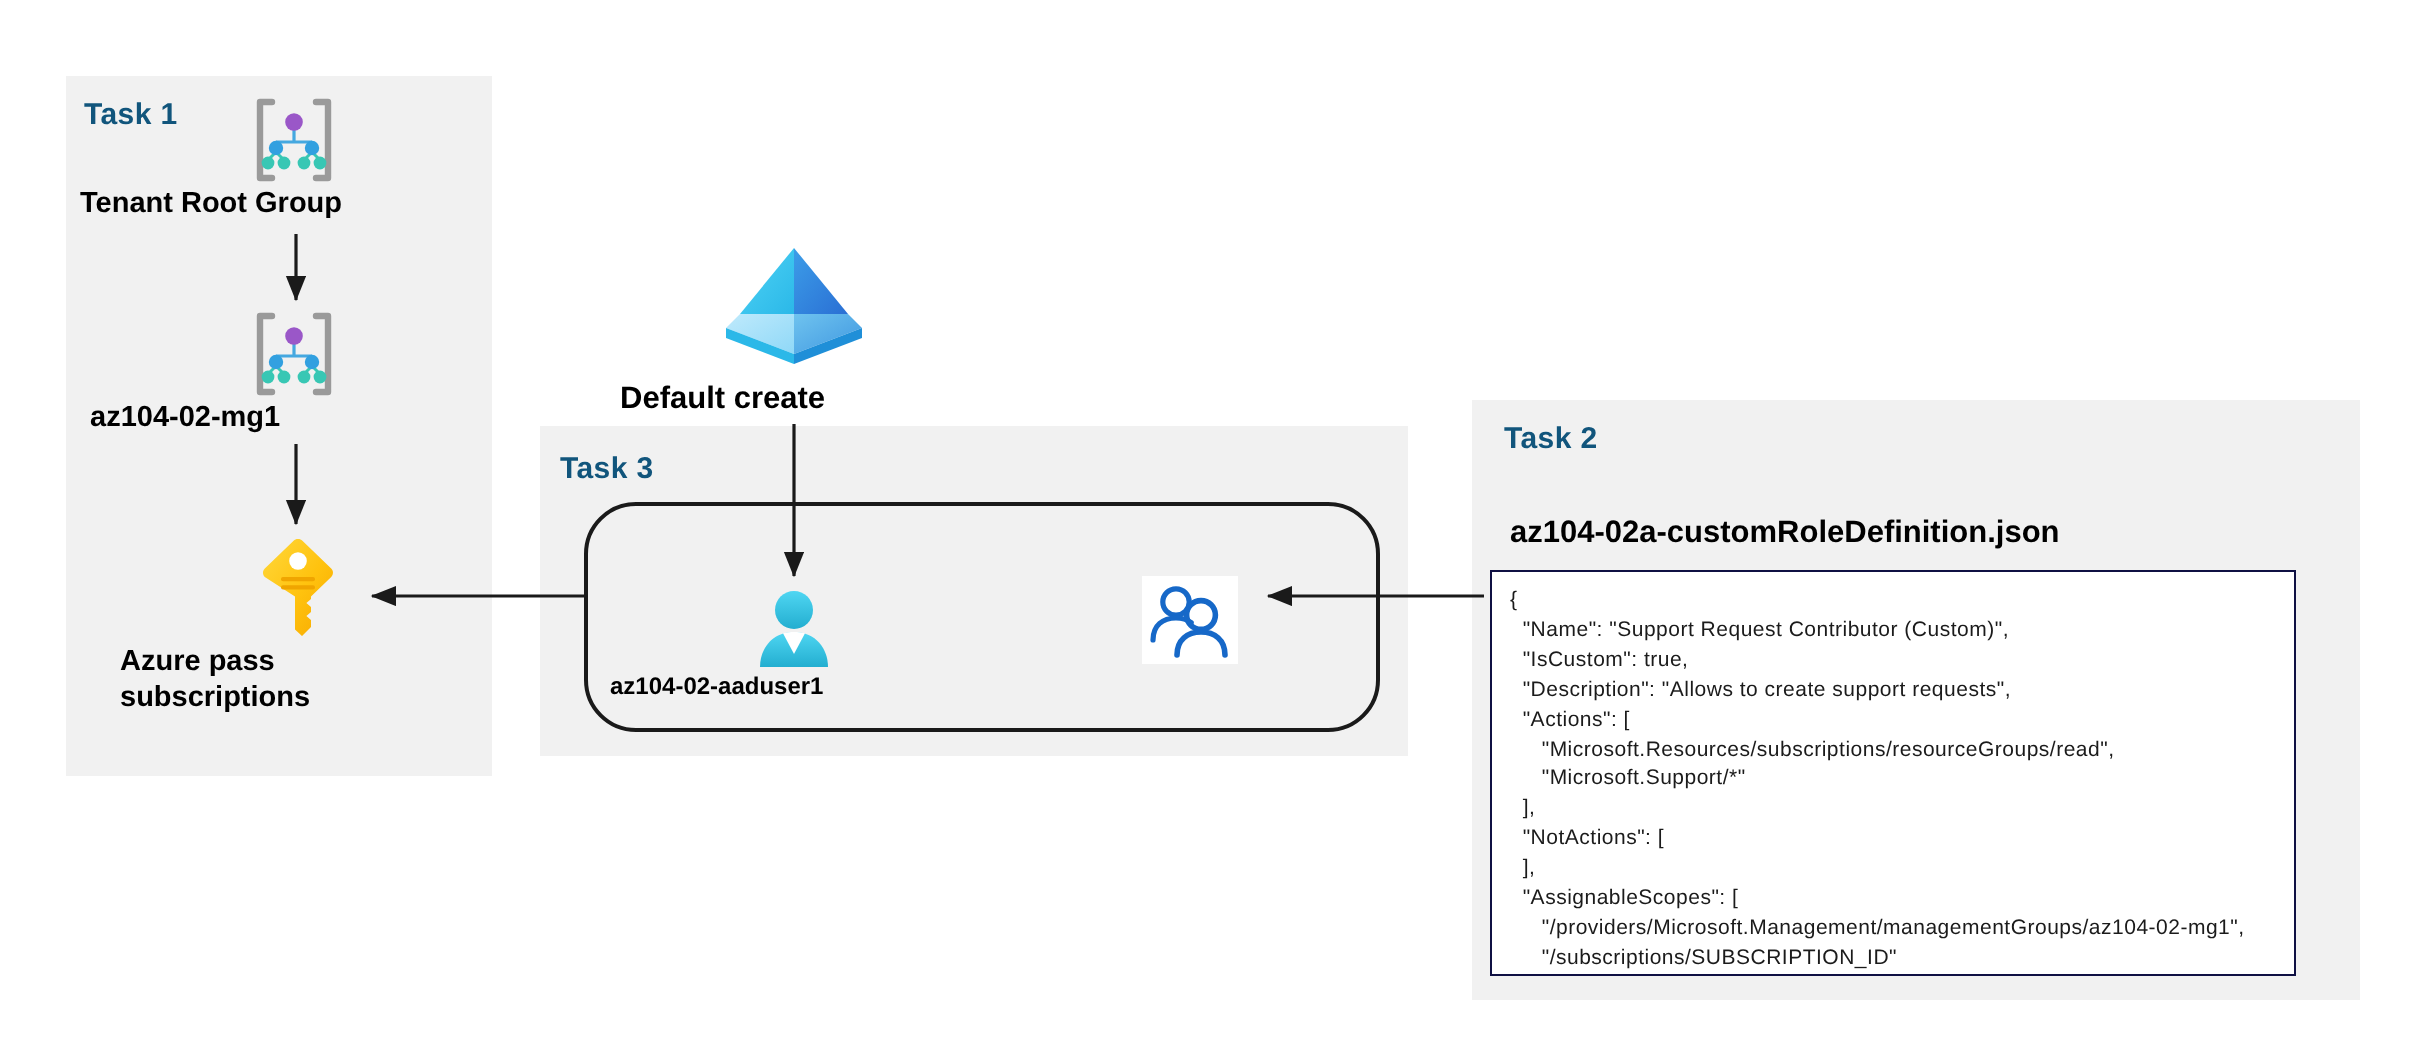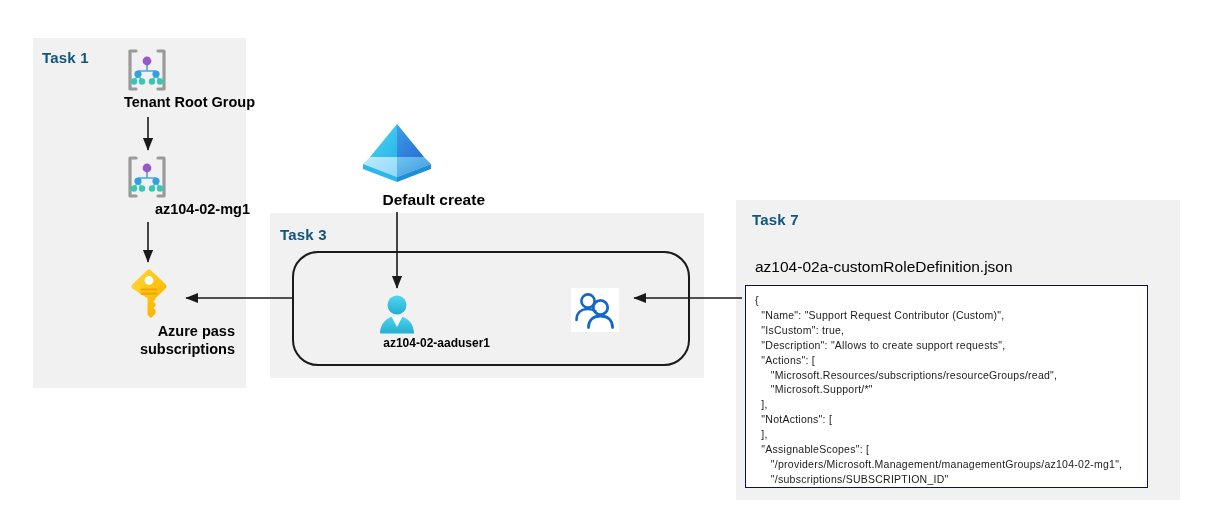--- a/index.html
+++ b/index.html
@@ -31,21 +31,21 @@
     font-weight: bold;
     font-size: 15px;
     letter-spacing: 0.2px;
     white-space: nowrap;
   }
   .node-label {
     position: absolute;
     color: #000000;
     font-weight: bold;
     font-size: 14.5px;
-    text-align: right;
+    text-align: left;
     white-space: nowrap;
     line-height: 1.25;
   }
   .node-label.two-line { white-space: normal; }
 
   .icon-box {
     position: absolute;
   }
   .icon-box svg { display: block; }
 
@@ -70,21 +70,21 @@
     padding: 7px 9px;
     font-family: "Liberation Sans", sans-serif;
     font-size: 10.5px;
     line-height: 1.42;
     color: #1b1b1b;
     white-space: pre;
     letter-spacing: 0.25px;
   }
   .file-title {
     position: absolute;
-    font-weight: normal;
+    font-weight: bold;
     font-size: 15.5px;
     color: #000000;
     white-space: nowrap;
   }
   .arrow-layer {
     position: absolute;
     left: 0; top: 0;
     width: 1212px; height: 522px;
     pointer-events: none;
   }
@@ -208,21 +208,21 @@
     <svg width="48" height="44" viewBox="0 0 48 44">
       <circle cx="17" cy="13" r="6.6" fill="none" stroke="#1668c8" stroke-width="2.6"></circle>
       <path d="M5.5 32 C5.5 24.5 10.5 21 17 21 C20 21 22.6 21.8 24.6 23.3" fill="none" stroke="#1668c8" stroke-width="2.6" stroke-linecap="round"></path>
       <circle cx="29.5" cy="19.5" r="7.2" fill="none" stroke="#1668c8" stroke-width="2.8"></circle>
       <path d="M17.5 39.5 C17.5 31.8 22.8 28 29.5 28 C36.2 28 41.5 31.8 41.5 39.5" fill="none" stroke="#1668c8" stroke-width="2.8" stroke-linecap="round"></path>
     </svg>
   </div>
 
   <div class="panel" style="left:736px; top:200px; width:444px; height:300px;"></div>
 
-  <div class="task-label" style="left:752px; top:211px;">Task 7</div>
+  <div class="task-label" style="left:752px; top:211px;">Task 2</div>
 
   <div class="file-title" style="left:755px; top:258px;">az104-02a-customRoleDefinition.json</div>
 
   <div class="code-box" style="left:745px; top:285px; width:403px; height:203px;">
     <pre class="code-text">{
   "Name": "Support Request Contributor (Custom)",
   "IsCustom": true,
   "Description": "Allows to create support requests",
   "Actions": [
      "Microsoft.Resources/subscriptions/resourceGroups/read",

